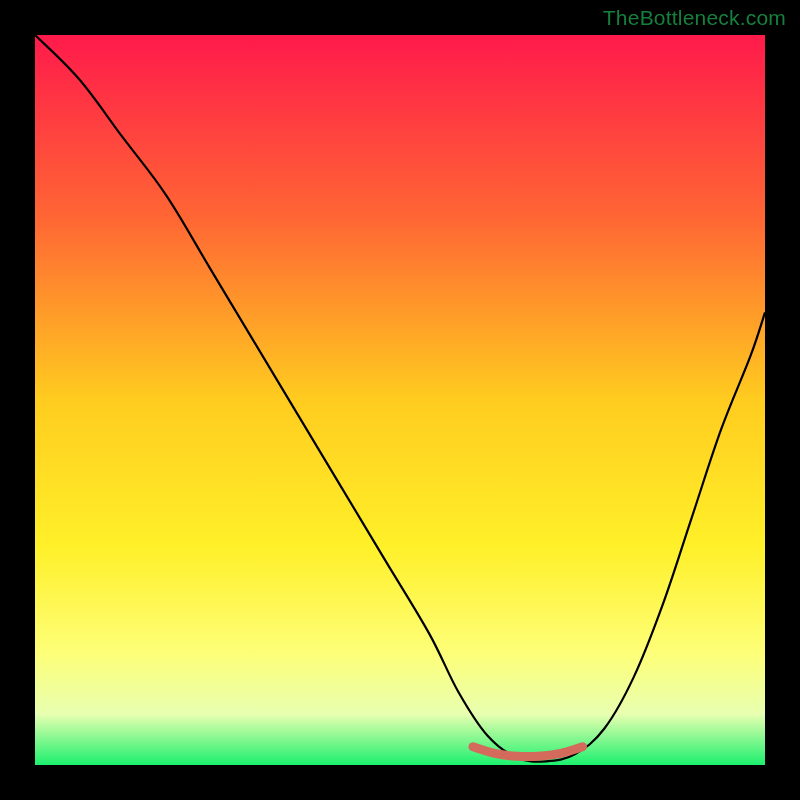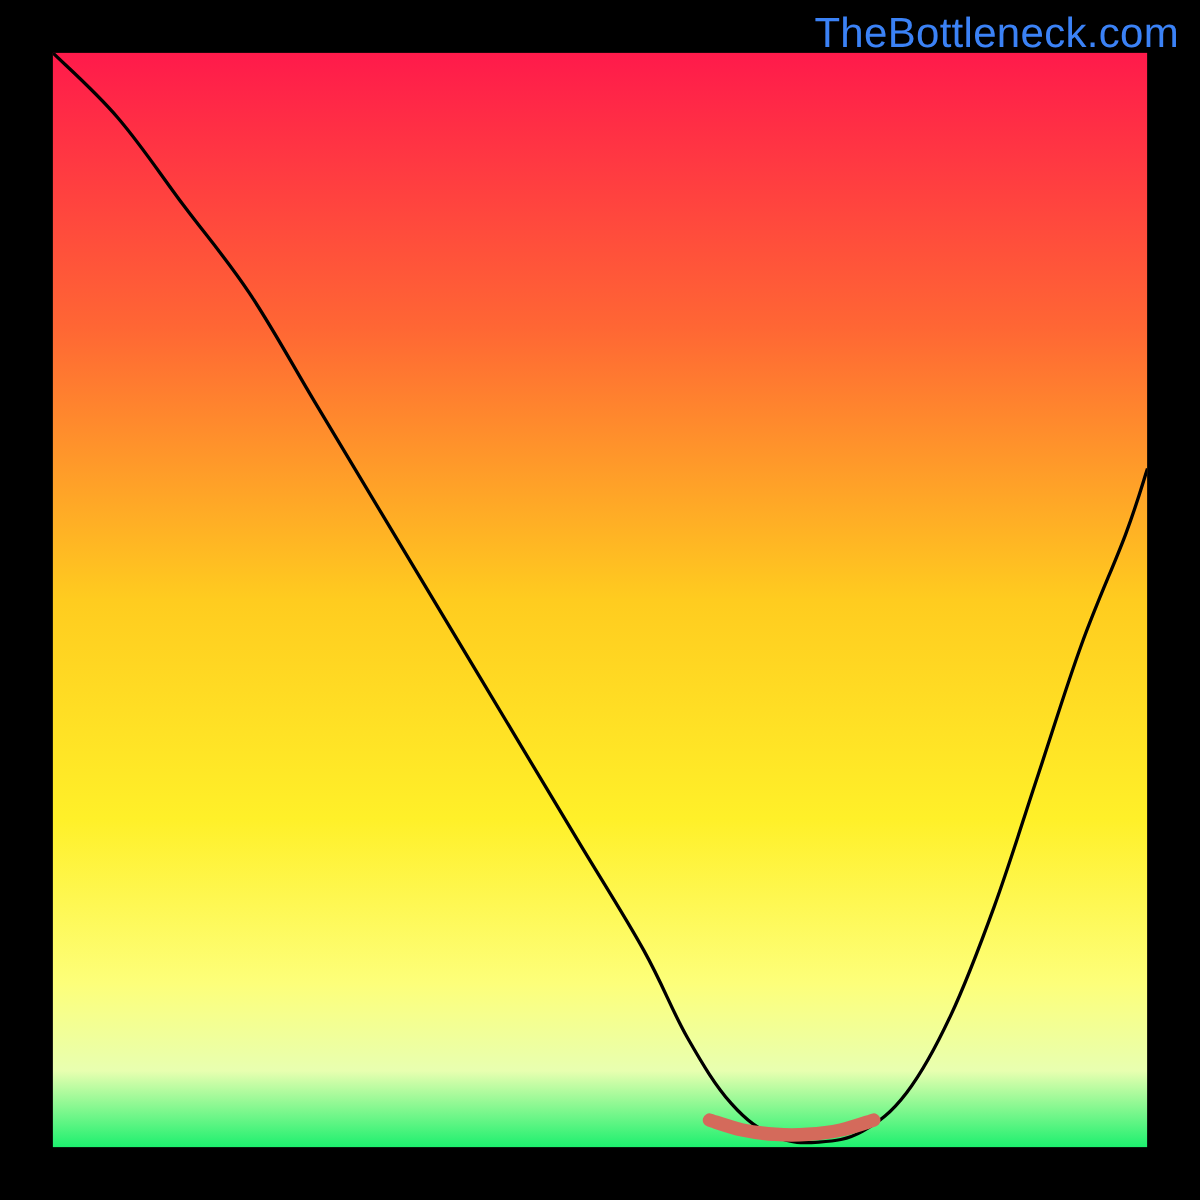--- a/index.html
+++ b/index.html
@@ -24,22 +24,22 @@
     left: 35px;
     top: 35px;
     width: 730px;
     height: 730px;
     overflow: hidden;
   }
   .watermark {
     position: absolute;
     top: 6px;
     right: 14px;
-    color: #3b82f6;
-    font-size: 28px;
+    color: #15803d;
+    font-size: 21px;
     font-weight: 500;
     letter-spacing: 0.2px;
   }
   svg { display: block; }
 </style>
 </head>
 <body>
 
 <div class="frame">
 

